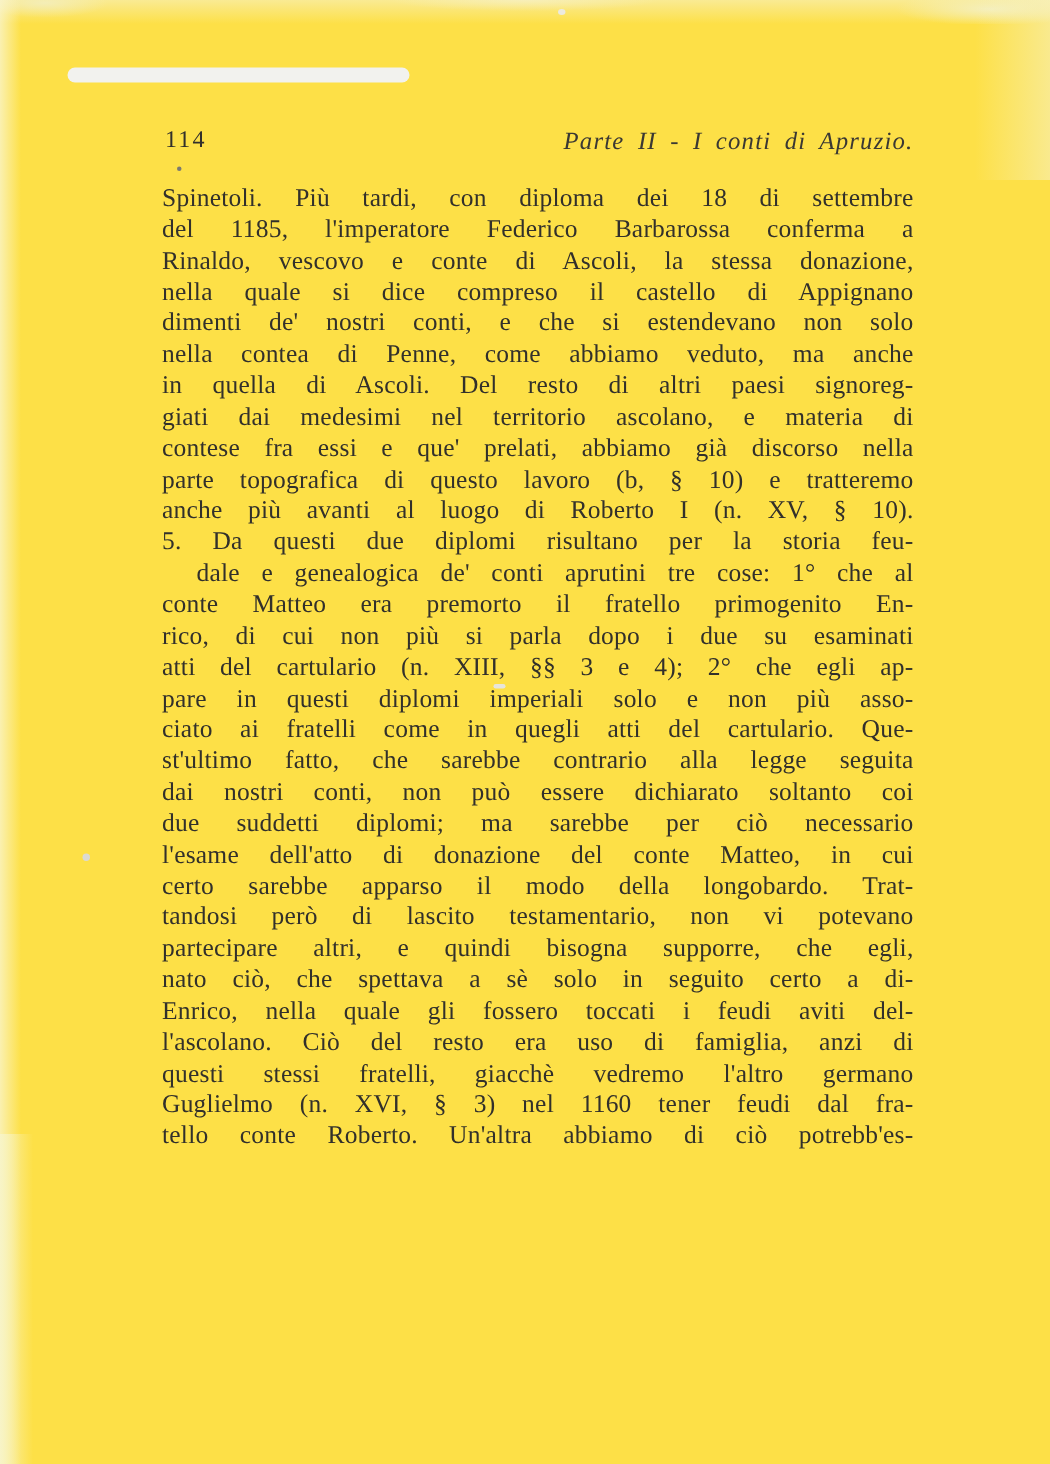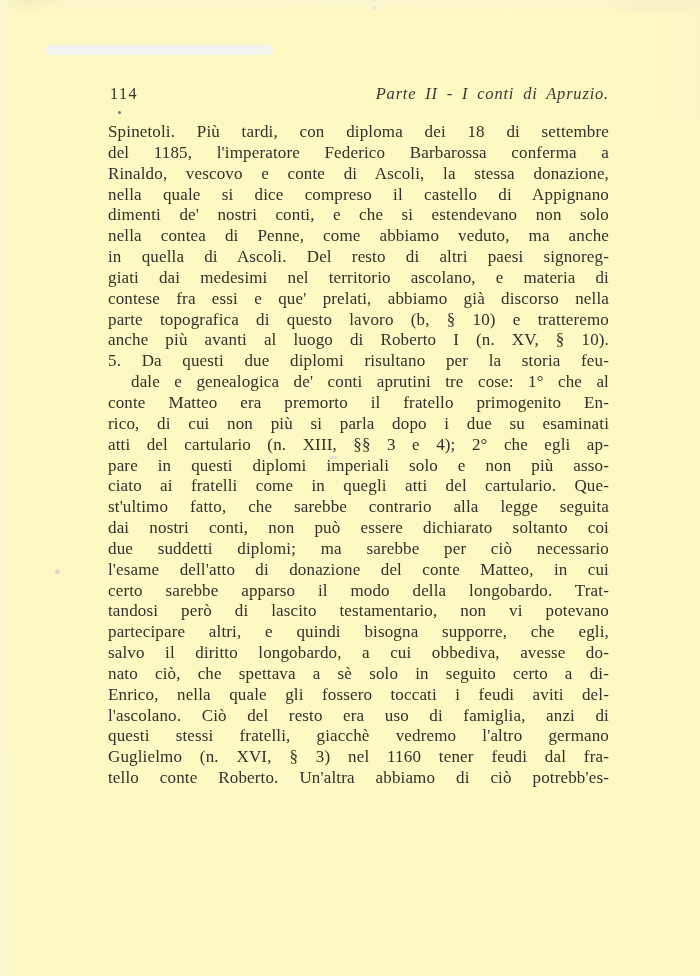--- a/index.html
+++ b/index.html
@@ -72,21 +72,21 @@
     text-align: justify;
     text-align-last: justify;
     height: 20.85px;
     overflow: visible;
   }
   .text-line:nth-child(13) { text-indent: 23px; }
 </style>
 </head>
 <body>
 
-<div class="page" style="background: #fef9c3; color: rgb(50, 48, 43);">
+<div class="page" style="background: #fde047; color: rgb(50, 48, 43);">
 
   <div class="edge-top"></div>
   <div class="edge-right-top"></div>
   <div class="edge-left"></div>
   <div class="edge-left-bottom"></div>
 
   <div class="streak-gray"></div>
   <div class="speck speck-under-pagenum"></div>
   <div class="speck speck-top-center"></div>
   <div class="speck speck-mid-left"></div>
@@ -117,21 +117,20 @@
       <div class="text-line">atti del cartulario (n. XIII, §§ 3 e 4); 2° che egli ap-</div>
       <div class="text-line">pare in questi diplomi imperiali solo e non più asso-</div>
       <div class="text-line">ciato ai fratelli come in quegli atti del cartulario. Que-</div>
       <div class="text-line">st'ultimo fatto, che sarebbe contrario alla legge seguita</div>
       <div class="text-line">dai nostri conti, non può essere dichiarato soltanto coi</div>
       <div class="text-line">due suddetti diplomi; ma sarebbe per ciò necessario</div>
       <div class="text-line">l'esame dell'atto di donazione del conte Matteo, in cui</div>
       <div class="text-line">certo sarebbe apparso il modo della longobardo. Trat-</div>
       <div class="text-line">tandosi però di lascito testamentario, non vi potevano</div>
       <div class="text-line">partecipare altri, e quindi bisogna supporre, che egli,</div>
-      <div class="text-line">salvo il diritto longobardo, a cui obbediva, avesse do-</div>
       <div class="text-line">nato ciò, che spettava a sè solo in seguito certo a di-</div>
       <div class="text-line">Enrico, nella quale gli fossero toccati i feudi aviti del-</div>
       <div class="text-line">l'ascolano. Ciò del resto era uso di famiglia, anzi di</div>
       <div class="text-line">questi stessi fratelli, giacchè vedremo l'altro germano</div>
       <div class="text-line">Guglielmo (n. XVI, § 3) nel 1160 tener feudi dal fra-</div>
       <div class="text-line">tello conte Roberto. Un'altra abbiamo di ciò potrebb'es-</div>
     </div>
 
 </div>
 

